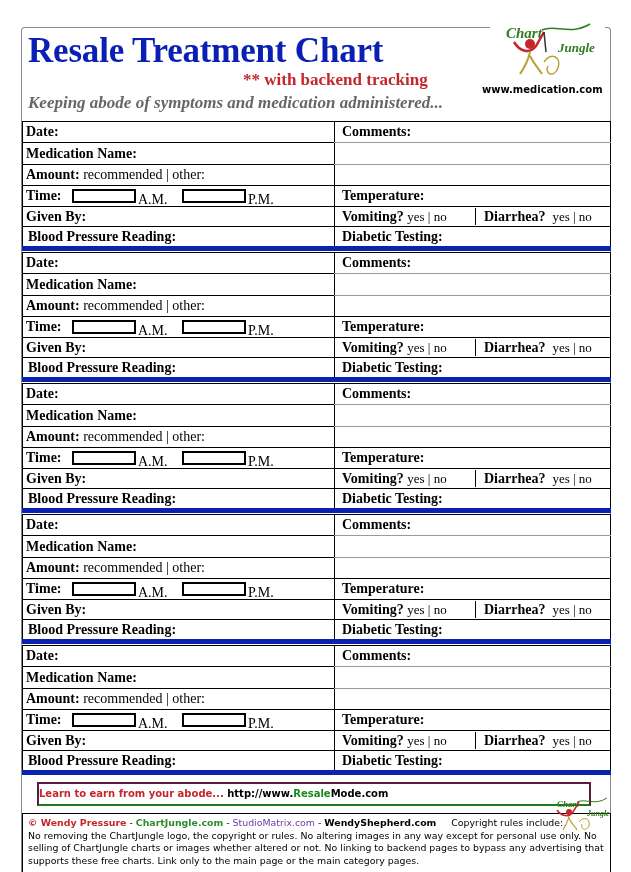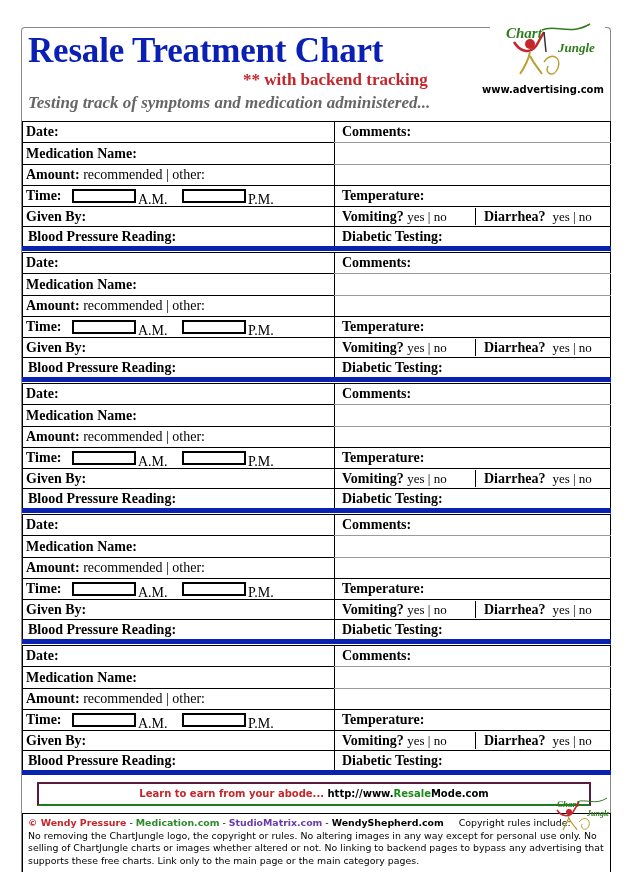--- a/index.html
+++ b/index.html
@@ -50,61 +50,61 @@
       position: absolute; width: 64px; height: 14px; border: 2px solid #000; background: #fff;
     }
     .reg { font-weight: normal; }
     .small { font-size: 13px; margin-top: 47px; }
 
     .promo {
       position: absolute; left: 37px; top: 782px; width: 554px; height: 24px;
       border-left: 2px solid #5b1b3a; border-top: 2px solid #5b1b3a; border-right: 2px solid #5b1b3a;
       border-bottom: 2px solid #1e7a1e;
       font-family: "DejaVu Sans", sans-serif; font-size: 10px; font-weight: bold;
-      text-align: center; line-height: 20px;
+      text-align: left; line-height: 20px;
     }
     .promo .red { color: #c4262b; }
     .promo .green { color: #1a8a1a; }
     .promo .black { color: #000; }
 
     .footer {
       position: absolute; left: 22px; top: 813px; width: 589px; height: 59px;
       border: 1px solid #000; border-bottom: none;
       font-family: "DejaVu Sans", sans-serif; font-size: 9.4px; line-height: 12.5px;
       padding: 3px 4px 0 5px; color: #000;
     }
     .footer .c-red { color: #c4262b; font-weight: bold; }
     .footer .c-green { color: #2d8a2d; font-weight: bold; }
-    .footer .c-purple { color: #6a3ba8; font-weight: bold; }
+    .footer .c-purple { color: #6a3ba8; font-weight: normal; }
     .footer .c-black { color: #000; font-weight: bold; }
     .small-logo { position: absolute; left: 551px; top: 796px; width: 60px; height: 40px; }
   </style>
 </head>
 <body>
 
 <div class="page-frame"></div>
 <div class="logo-gap"></div>
 
 <div class="title">Resale Treatment Chart</div>
 <div class="subtitle">** with backend tracking</div>
-<div class="tagline">Testing track of symptoms and medication administered...</div>
+<div class="tagline">Keeping abode of symptoms and medication administered...</div>
 
 <div class="logo">
   <svg width="100" height="62" viewBox="0 0 100 62">
     <text x="6" y="16" font-family="Liberation Serif, serif" font-size="15" font-style="italic" fill="#2f7d1e" font-weight="bold">Chart</text>
     <text x="58" y="30" font-family="Liberation Serif, serif" font-size="13" font-style="italic" fill="#2f7d1e" font-weight="bold">Jungle</text>
     <path d="M42 8 C55 2, 70 14, 90 2" stroke="#2f7d1e" stroke-width="1.5" fill="none"></path>
     <circle cx="30" cy="22" r="5" fill="#c4262b"></circle>
     <path d="M14 20 C20 30, 30 32, 36 24 L44 10" stroke="#c4262b" stroke-width="2.5" fill="none"></path>
     <path d="M30 30 C28 40, 24 46, 20 52 M30 34 C34 42, 38 46, 42 52" stroke="#b9a032" stroke-width="2" fill="none"></path>
     <path d="M44 40 C50 30, 62 34, 58 46 C54 56, 44 52, 48 44" stroke="#b9a032" stroke-width="1.5" fill="none"></path>
     <path d="M44 10 L46 30" stroke="#333" stroke-width="1.5" fill="none"></path>
   </svg>
 </div>
-<div class="logo-url">www.advertising.com</div>
+<div class="logo-url">www.medication.com</div>
 
 <div class="block" style="top:120px">
   <div class="hline" style="left:0;top:1px;width:589px"></div>
   <div class="vline" style="left:0;top:1px;height:125px"></div>
   <div class="vline" style="left:312px;top:1px;height:125px"></div>
   <div class="vline" style="left:588px;top:1px;height:125px"></div>
   <div class="hline" style="left:0;top:22px;width:312px"></div>
   <div class="hline grey" style="left:312px;top:22px;width:277px"></div>
   <div class="hline" style="left:0;top:44px;width:312px"></div>
   <div class="hline grey" style="left:312px;top:44px;width:277px"></div>
@@ -262,21 +262,21 @@
   <div class="cell b" style="left:316px;top:87px"><span>Vomiting?</span> <span class="reg small">yes | no</span></div>
   <div class="cell b" style="left:458px;top:87px"><span>Diarrhea?</span> &nbsp;<span class="reg small">yes | no</span></div>
   <div class="cell b" style="left:316px;top:107px"><span>Diabetic Testing:</span></div>
 </div>
 
 <div class="promo">
   <span class="red">Learn to earn from your abode...</span><span class="black"> http://www.</span><span class="green">Resale</span><span class="black">Mode.com</span>
 </div>
 
 <div class="footer">
-  <span class="c-red">© Wendy Pressure</span><span> - </span><span class="c-green">Medication.com</span><span> - </span><span class="c-purple">StudioMatrix.com</span><span> - </span><span class="c-black">WendyShepherd.com</span>&nbsp;&nbsp;&nbsp;&nbsp;&nbsp;<span>Copyright rules include:</span><br>
+  <span class="c-red">© Wendy Pressure</span><span> - </span><span class="c-green">ChartJungle.com</span><span> - </span><span class="c-purple">StudioMatrix.com</span><span> - </span><span class="c-black">WendyShepherd.com</span>&nbsp;&nbsp;&nbsp;&nbsp;&nbsp;<span>Copyright rules include:</span><br>
   <span>No removing the ChartJungle logo, the copyright or rules. No altering images in any way except for personal use only. No selling of ChartJungle charts or images whether altered or not. No linking to backend pages to bypass any advertising that supports these free charts. Link only to the main page or the main category pages.</span>
 </div>
 
 <div class="small-logo">
   <svg width="60" height="40" viewBox="0 0 60 40">
     <rect x="0" y="0" width="60" height="40" fill="#fff" opacity="0.0"></rect>
     <text x="6" y="11" font-family="Liberation Serif, serif" font-size="9" font-style="italic" font-weight="bold" fill="#2f7d1e">Chart</text>
     <text x="36" y="20" font-family="Liberation Serif, serif" font-size="8" font-style="italic" font-weight="bold" fill="#2f7d1e">Jungle</text>
     <path d="M26 6 C34 2, 44 10, 56 2" stroke="#2f7d1e" stroke-width="1" fill="none"></path>
     <circle cx="18" cy="16" r="3" fill="#c4262b"></circle>

